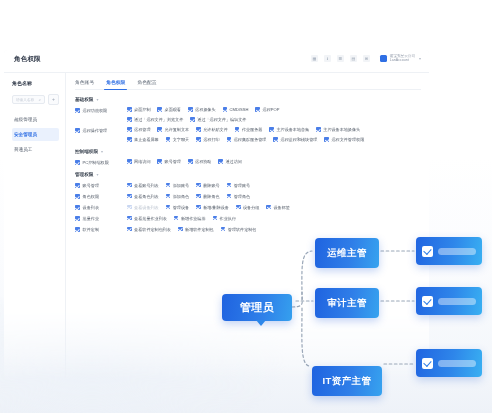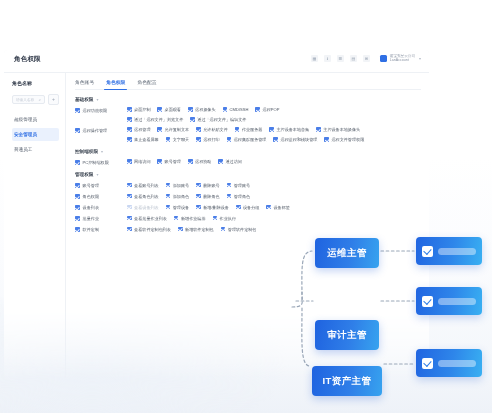--- a/index.html
+++ b/index.html
@@ -130,21 +130,21 @@
     left:222px;top:294px;width:70px;height:27px;font-size:11px;
     background:linear-gradient(100deg,#1f63e0 0%,#2f80e9 60%,#35a0ee 100%);
   }
   .node.admin::after{
     content:"";position:absolute;left:34px;bottom:-5px;width:0;height:0;
     border-left:5px solid transparent;border-right:5px solid transparent;
     border-top:6px solid #2c86ea;
   }
   .node.role{width:64px;height:30px;font-size:9.5px;}
   .node.role.r1{left:315px;top:238px;}
-  .node.role.r2{left:315px;top:288px;margin-top:32px;}
+  .node.role.r2{left:315px;top:288px;}
   .node.role.r3{left:312px;top:366px;width:70px;}
 
   .card{
     position:absolute;width:66px;height:28px;border-radius:4px;
     background:linear-gradient(100deg,#2165e1 0%,#2e86ea 55%,#39b0f2 100%);
     box-shadow:0 3px 9px rgba(41,97,214,.26);
     display:flex;align-items:center;gap:5px;padding:0 6px;box-sizing:border-box;
   }
   .card.c1{left:416px;top:237px;}
   .card.c2{left:416px;top:287px;}
@@ -491,20 +491,21 @@
     <path d="M302,300 C302,268 300,252 312,251" fill="none" stroke="#9aa7b8" stroke-width="1.2" stroke-dasharray="2.6 2.6" stroke-linecap="round"></path>
     <path d="M302,308 C302,340 300,366 310,366" fill="none" stroke="#9aa7b8" stroke-width="1.2" stroke-dasharray="2.6 2.6" stroke-linecap="round"></path>
     <path d="M296,301 L313,301" fill="none" stroke="#9aa7b8" stroke-width="1.2" stroke-dasharray="2.6 2.6" stroke-linecap="round"></path>
 
     <path d="M381,251 L414,251" fill="none" stroke="#9aa7b8" stroke-width="1.2" stroke-dasharray="2.6 2.6" stroke-linecap="round"></path>
     <path d="M381,301 L414,301" fill="none" stroke="#9aa7b8" stroke-width="1.2" stroke-dasharray="2.6 2.6" stroke-linecap="round"></path>
     <path d="M384,364 L414,364" fill="none" stroke="#9aa7b8" stroke-width="1.2" stroke-dasharray="2.6 2.6" stroke-linecap="round"></path>
   </svg>
 
   <div class="flow" style="pointer-events:auto">
+    <div class="node admin">管理员</div>
 
     <div class="node role r1">运维主管</div>
     <div class="node role r2">审计主管</div>
     <div class="node role r3">IT资产主管</div>
 
     <div class="card c1">
       <span class="card-box"></span>
       <span class="card-bar"></span>
     </div>
     <div class="card c2">

